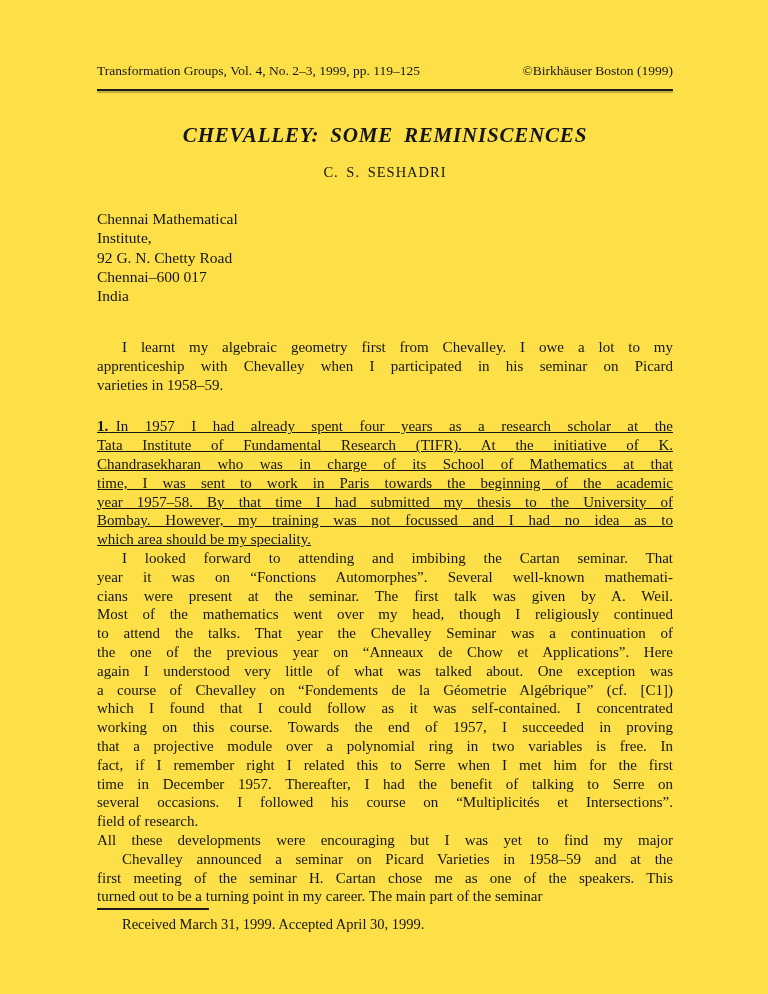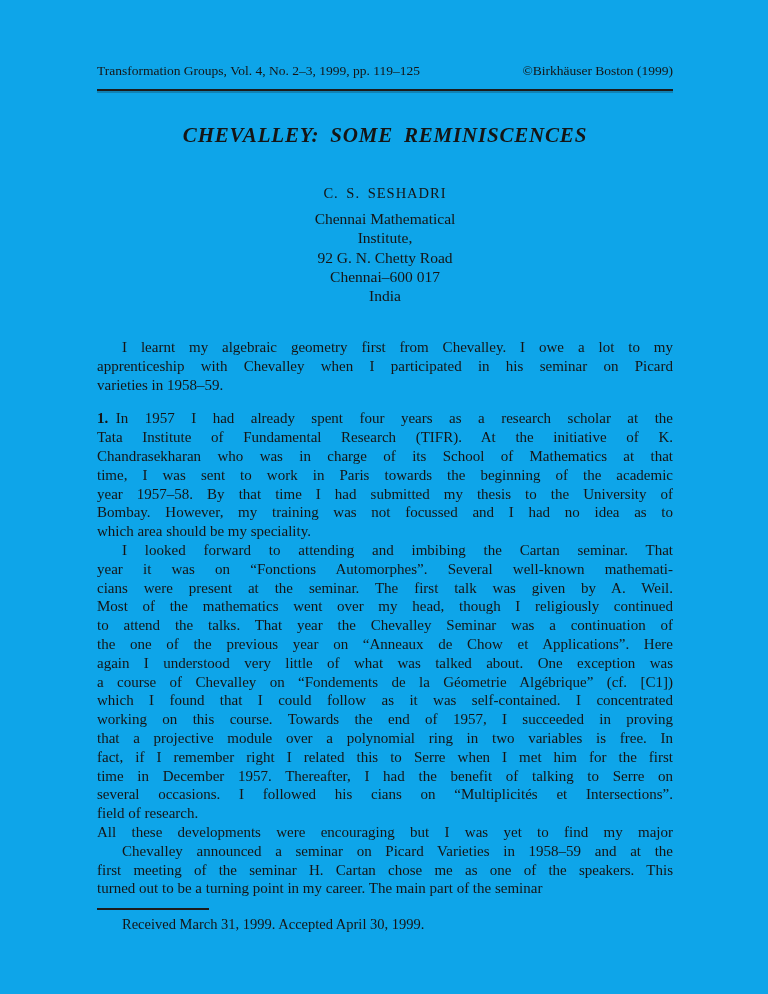--- a/index.html
+++ b/index.html
@@ -5,21 +5,21 @@
   * { margin: 0; padding: 0; box-sizing: border-box; }
   html, body { width: 768px; height: 994px; }
   body {
     background: #e9e9e9;
     font-family: "Liberation Serif", serif;
   }
   .page {
     position: relative;
     width: 768px;
     height: 994px;
-    background: #0ea5e9;
+    background: #fde047;
     color: #151515;
     overflow: hidden;
   }
   .abs { position: absolute; left: 97px; width: 576px; }
 
   
   .journal-header {
     top: 63px;
     display: flex;
     justify-content: space-between;
@@ -38,29 +38,29 @@
   .paper-title {
     top: 123px;
     text-align: center;
     font-size: 21px;
     font-weight: bold;
     letter-spacing: 0.8px;
     word-spacing: 5px;
     font-style: italic;
   }
   .author-name {
-    top: 185px;
+    top: 164px;
     text-align: center;
     font-size: 14.5px;
     letter-spacing: 1px;
     word-spacing: 3px;
   }
   .author-address {
     top: 209px;
-    text-align: center;
+    text-align: left;
     font-size: 15.5px;
     line-height: 19.3px;
   }
   .author-email {
     top: 309px;
     text-align: center;
     font-size: 15px;
   }
 
   
@@ -119,21 +119,21 @@
     <div>India</div>
   </div>
 
 
   <div class="abs article-body">
       <div class="paragraph">
         <div class="body-line indented">I learnt my algebraic geometry first from Chevalley. I owe a lot to my</div>
         <div class="body-line">apprenticeship with Chevalley when I participated in his seminar on Picard</div>
         <div class="body-line last-line">varieties in 1958–59.</div>
       </div>
-      <div class="paragraph" style="margin-top: 15px;">
+      <div class="paragraph" style="margin-top: 23px; text-decoration: underline;">
         <div class="body-line"><span class="section-number">1.</span> In 1957 I had already spent four years as a research scholar at the</div>
         <div class="body-line">Tata Institute of Fundamental Research (TIFR). At the initiative of K.</div>
         <div class="body-line">Chandrasekharan who was in charge of its School of Mathematics at that</div>
         <div class="body-line">time, I was sent to work in Paris towards the beginning of the academic</div>
         <div class="body-line">year 1957–58. By that time I had submitted my thesis to the University of</div>
         <div class="body-line">Bombay. However, my training was not focussed and I had no idea as to</div>
         <div class="body-line last-line">which area should be my speciality.</div>
       </div>
       <div class="paragraph">
         <div class="body-line indented">I looked forward to attending and imbibing the Cartan seminar. That</div>
@@ -142,21 +142,21 @@
         <div class="body-line">Most of the mathematics went over my head, though I religiously continued</div>
         <div class="body-line">to attend the talks. That year the Chevalley Seminar was a continuation of</div>
         <div class="body-line">the one of the previous year on “Anneaux de Chow et Applications”. Here</div>
         <div class="body-line">again I understood very little of what was talked about. One exception was</div>
         <div class="body-line">a course of Chevalley on “Fondements de la Géometrie Algébrique” (cf. [C1])</div>
         <div class="body-line">which I found that I could follow as it was self-contained. I concentrated</div>
         <div class="body-line">working on this course. Towards the end of 1957, I succeeded in proving</div>
         <div class="body-line">that a projective module over a polynomial ring in two variables is free. In</div>
         <div class="body-line">fact, if I remember right I related this to Serre when I met him for the first</div>
         <div class="body-line">time in December 1957. Thereafter, I had the benefit of talking to Serre on</div>
-        <div class="body-line">several occasions. I followed his cians on “Multiplicités et Intersections”.</div>
+        <div class="body-line">several occasions. I followed his course on “Multiplicités et Intersections”.</div>
         <div class="body-line last-line">field of research.</div>
         <div class="body-line">All these developments were encouraging but I was yet to find my major</div>
       </div>
       <div class="paragraph">
         <div class="body-line indented">Chevalley announced a seminar on Picard Varieties in 1958–59 and at the</div>
         <div class="body-line">first meeting of the seminar H. Cartan chose me as one of the speakers. This</div>
         <div class="body-line last-line">turned out to be a turning point in my career. The main part of the seminar</div>
       </div>
     </div>
 

